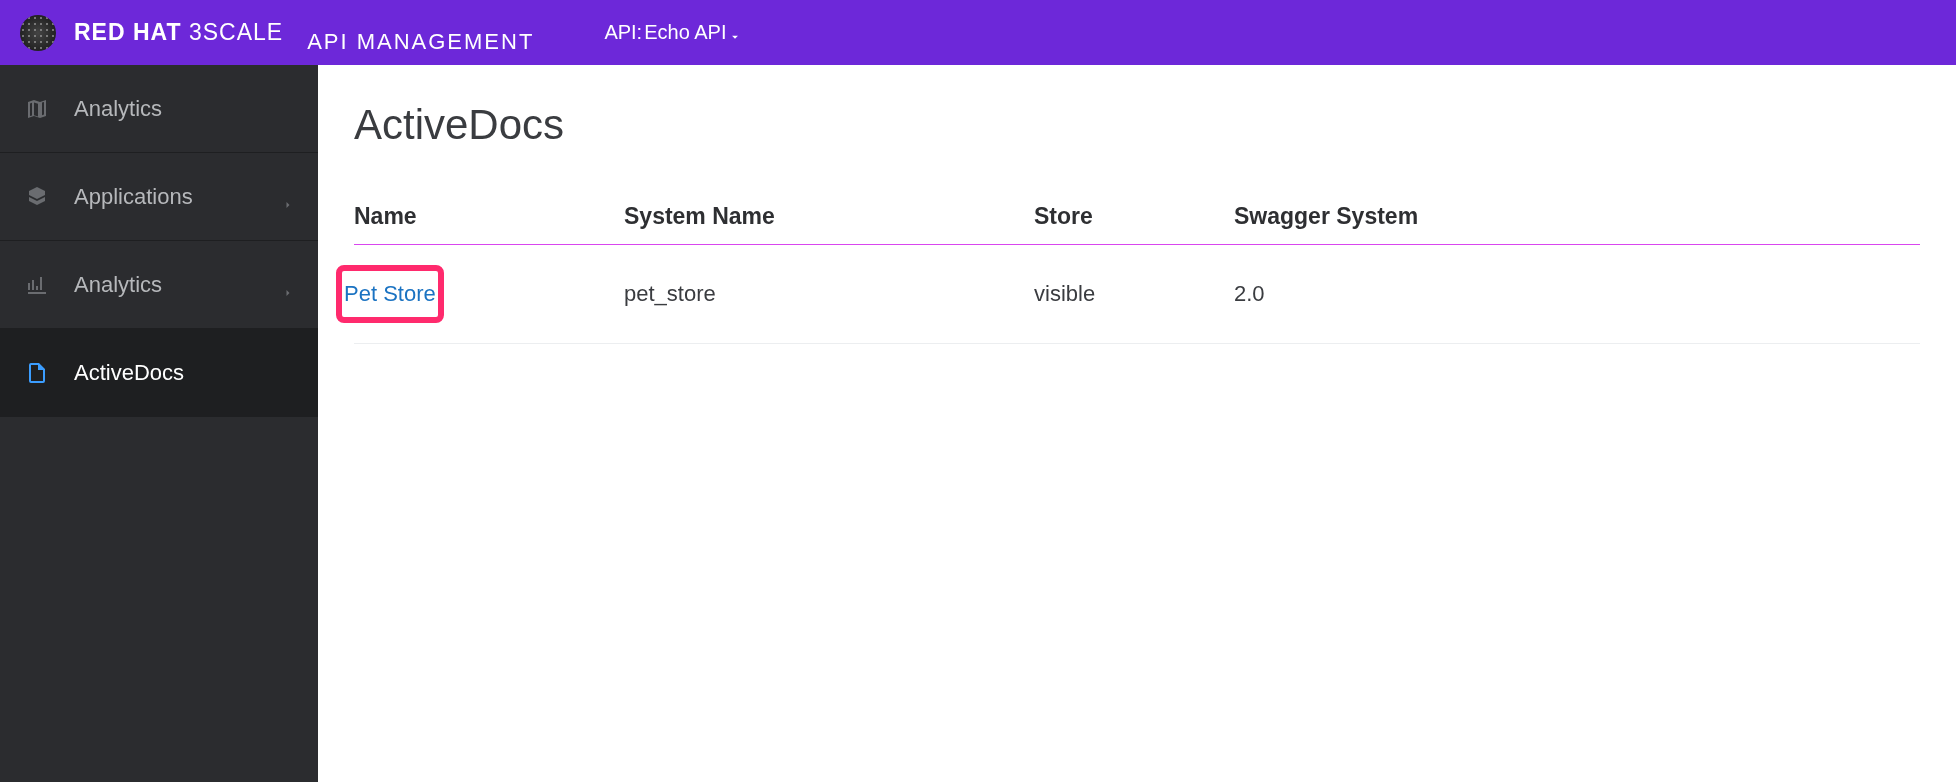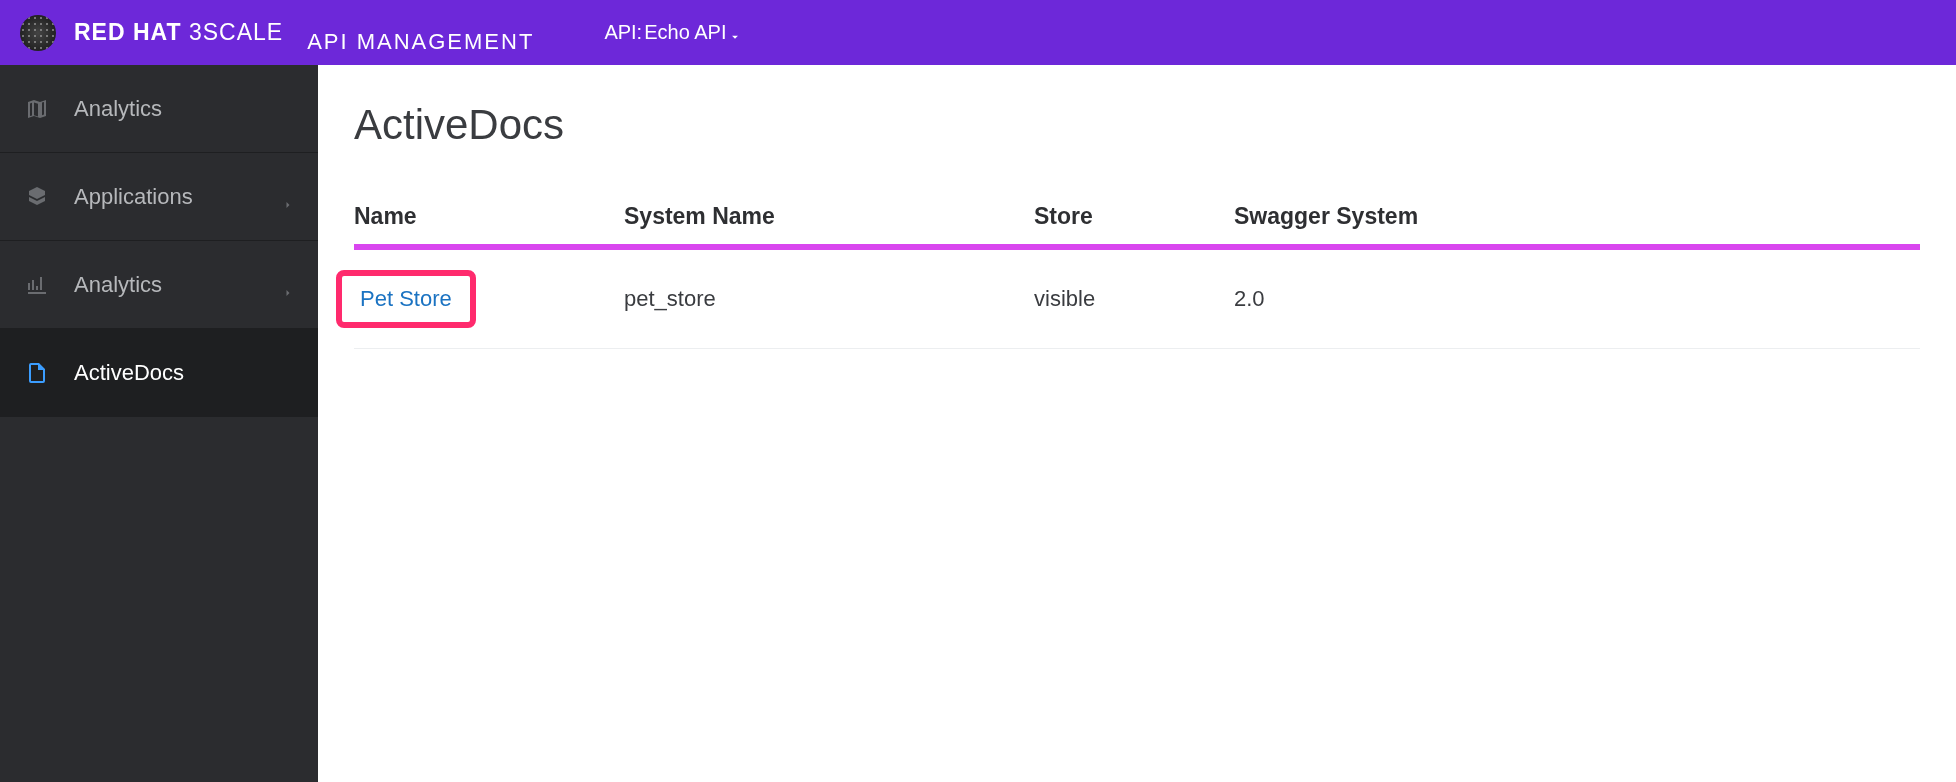--- a/index.html
+++ b/index.html
@@ -65,32 +65,32 @@
     .side-chevron svg { width: 12px; height: 12px; fill: #6a6c70; }
     .main { flex: 1; padding: 36px 36px; }
     .page-title {
       font-size: 42px; font-weight: 400; color: #3a3c40; margin-bottom: 40px;
     }
     table.docs-table {
       width: 100%; border-collapse: collapse;
     }
     .docs-table th {
       text-align: left; font-size: 23px; font-weight: 600; color: #2e2f32;
-      padding: 14px 0; border-bottom: 6px solid #d946ef;
+      padding: 14px 0; border-bottom: 1px solid #d946ef;
     }
     .docs-table td {
       font-size: 22px; color: #3a3c40; padding: 20px 0;
       border-bottom: 1px solid #eceef0;
     }
     .docs-table td.link a { color: #1b73c2; text-decoration: none; }
     .highlight-box {
       display: inline-block;
       border: 6px solid #ff2a6d;
       border-radius: 8px;
-      padding: 10px 18px;
+      padding: 10px 2px;
       margin-left: -18px;
     }
     .col-name { width: 270px; }
     .col-sys { width: 410px; }
     .col-state { width: 200px; }
   </style>
 </head>
 <body>
 
 <div class="topbar">

